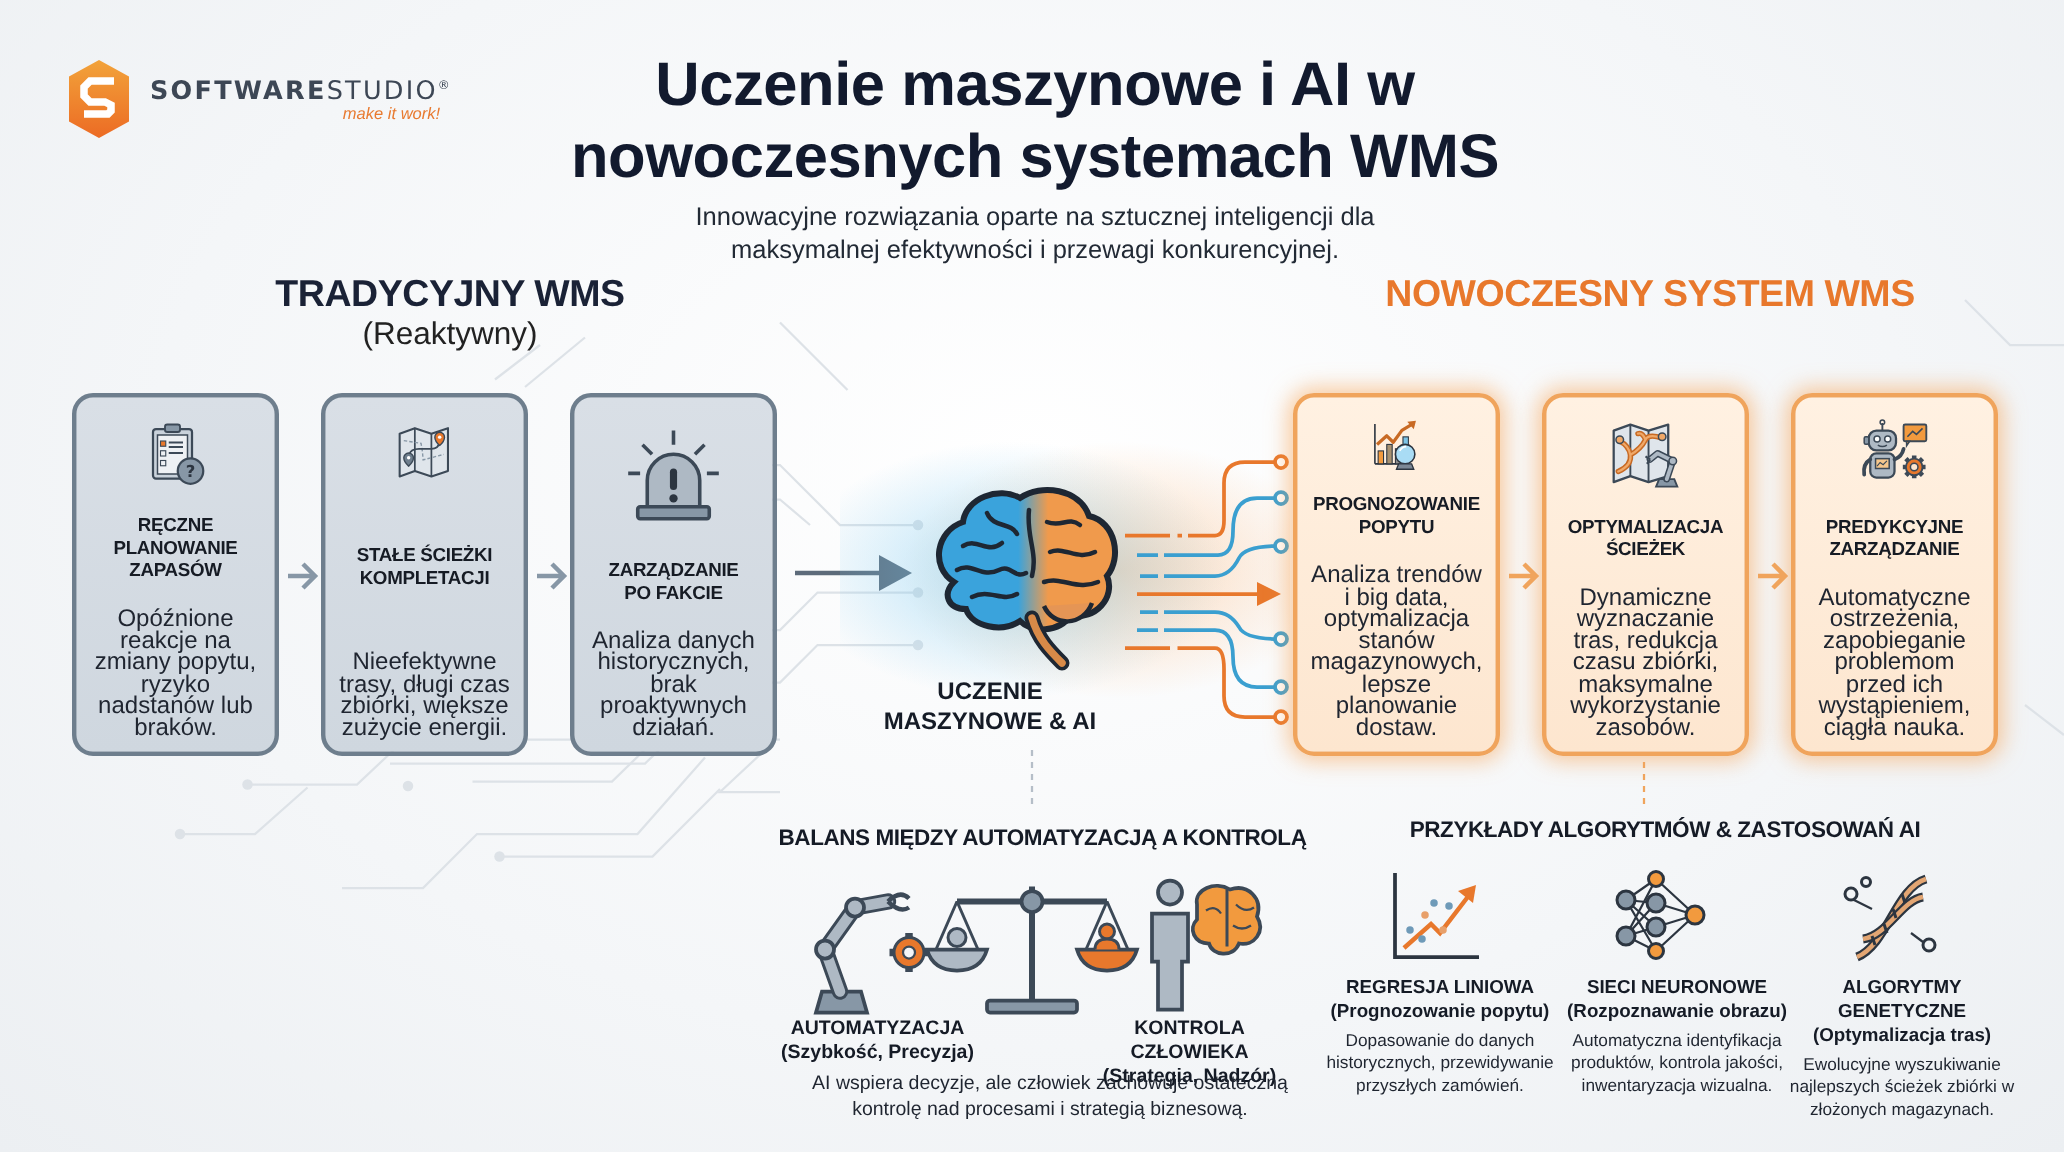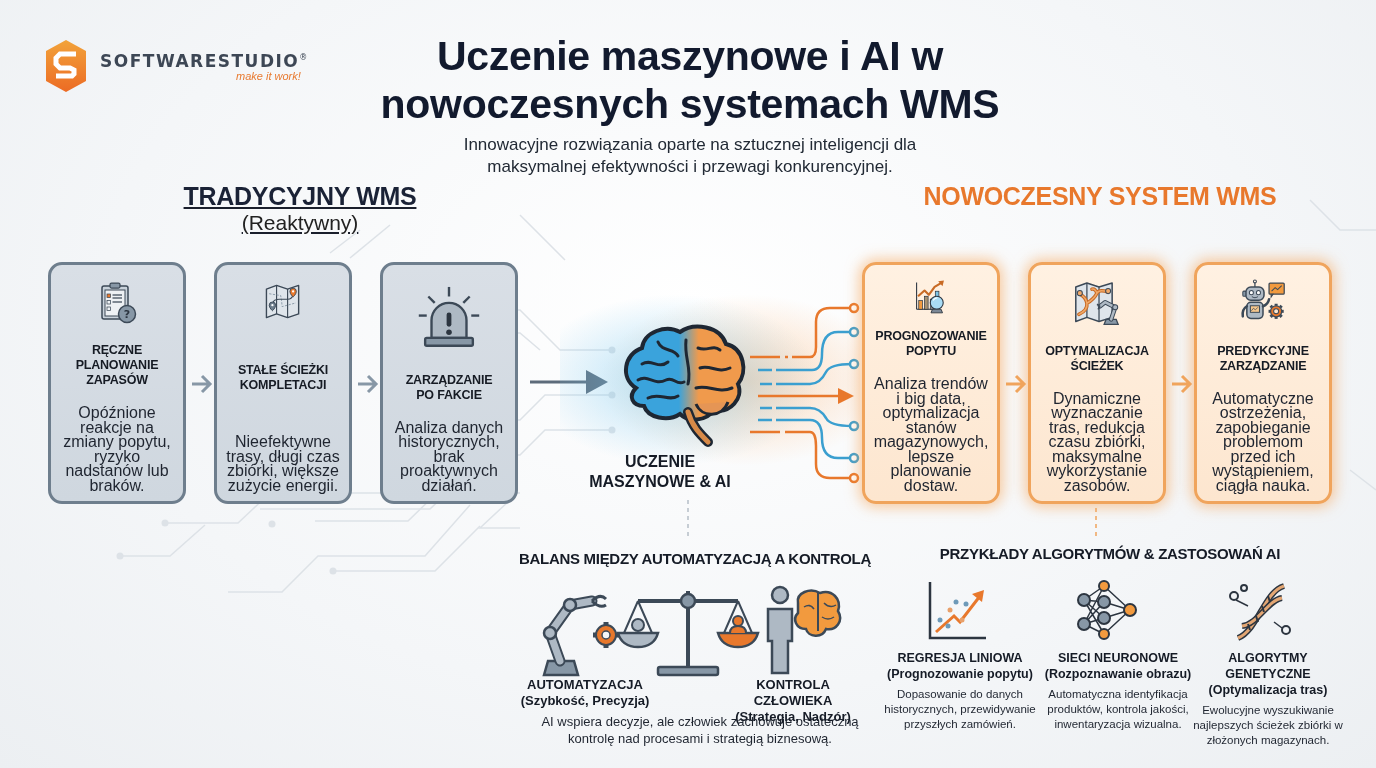--- a/index.html
+++ b/index.html
@@ -13,32 +13,32 @@
   .abs { position: absolute; }
 
   
   .circuits { position: absolute; left: 0; top: 0; width: 1376px; height: 768px; pointer-events: none; }
 
   
   .logo { left: 46px; top: 40px; display: flex; align-items: center; }
   .logo-mark { width: 40px; height: 52px; margin-right: 14px; }
   .logo-text { display: flex; flex-direction: column; }
   .logo-name { font-family: "DejaVu Sans", sans-serif; font-size: 17px; font-weight: bold; letter-spacing: 1.5px; color: #3d4755; }
-  .logo-name .thin { font-weight: bold; }
+  .logo-name .thin { font-weight: normal; }
   .logo-name sup { font-size: 8px; font-weight: normal; }
   .logo-tag { font-size: 11px; font-style: italic; color: #e87a30; align-self: flex-end; margin-top: -1px; margin-right: 8px; }
 
   
   .title { left: 360px; top: 32px; width: 660px; text-align: center; font-size: 41px; font-weight: bold; line-height: 48px; color: #121a2e; letter-spacing: -0.3px; }
   .subtitle { left: 400px; top: 134px; width: 580px; text-align: center; font-size: 17px; line-height: 22px; color: #222a35; }
 
   .section-head { text-align: center; }
   .section-head .h { font-size: 25px; font-weight: bold; letter-spacing: -0.3px; }
   .section-head .s { font-size: 21px; color: #222; margin-top: 0px; }
-  .left-head { left: 140px; top: 182px; width: 320px; text-decoration: underline; }
+  .left-head { left: 140px; top: 182px; width: 320px; }
   .left-head .h { color: #1a2236; }
   .right-head { left: 880px; top: 182px; width: 440px; }
   .right-head .h { color: #e8782c; }
 
   
   .card {
     position: absolute; width: 138px; height: 242px; border-radius: 14px;
     display: flex; flex-direction: column; align-items: center; text-align: center;
     padding: 10px 6px 8px;
   }

